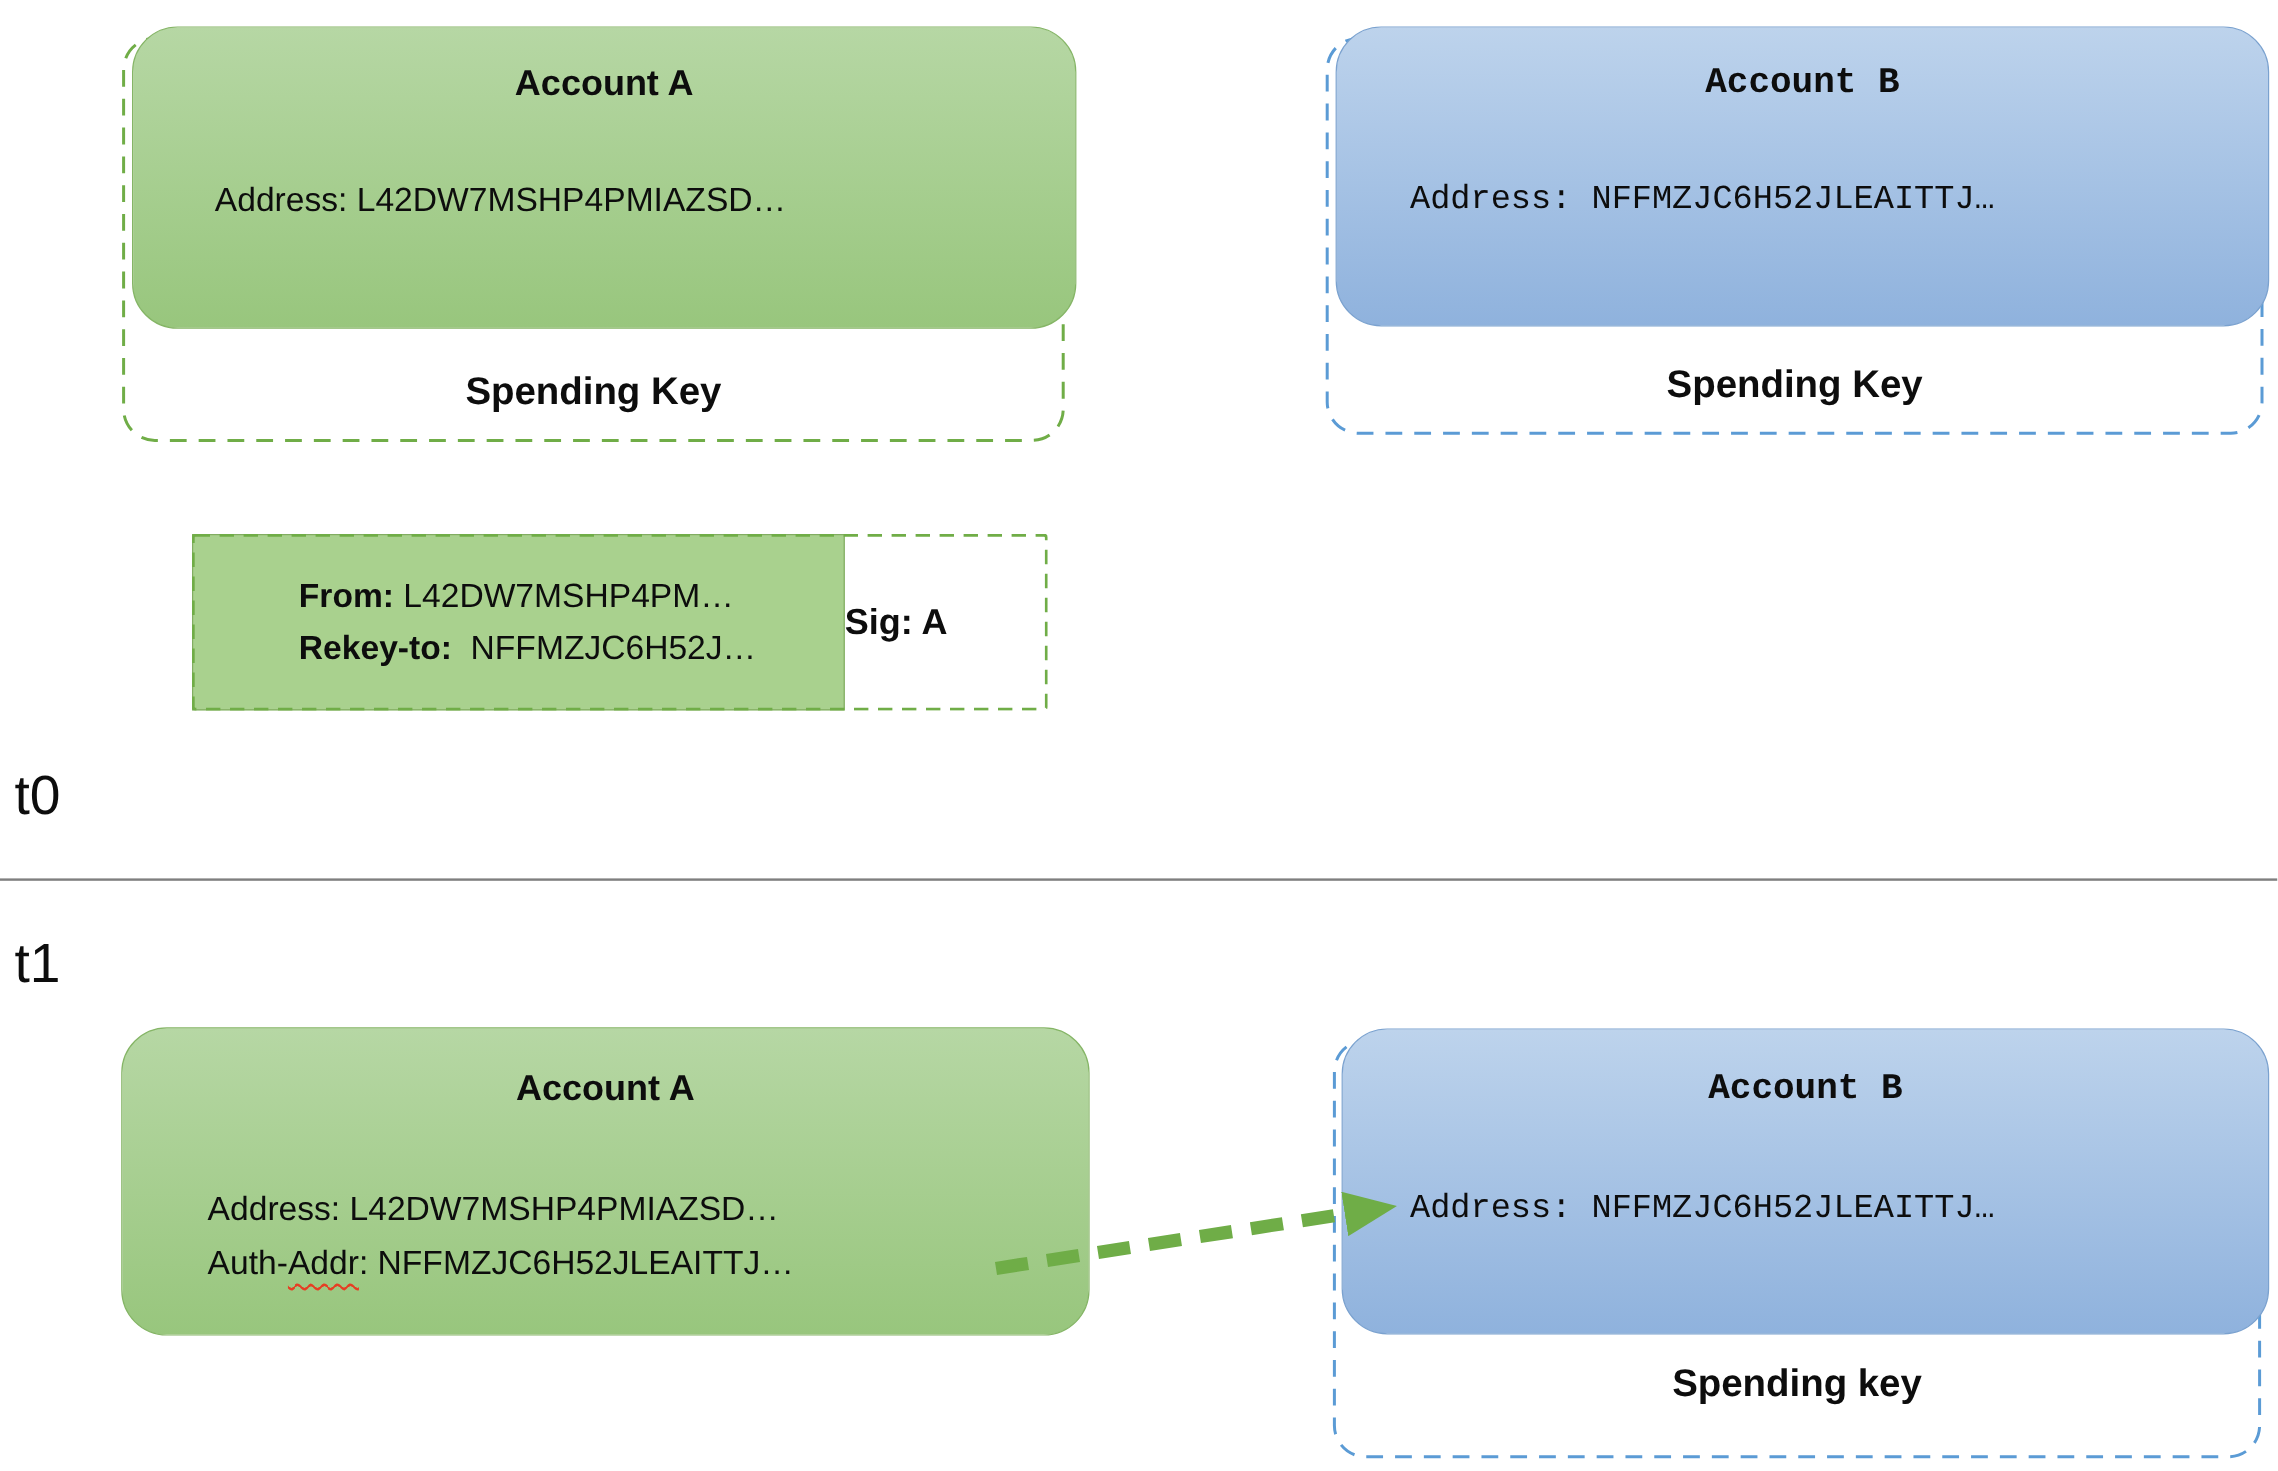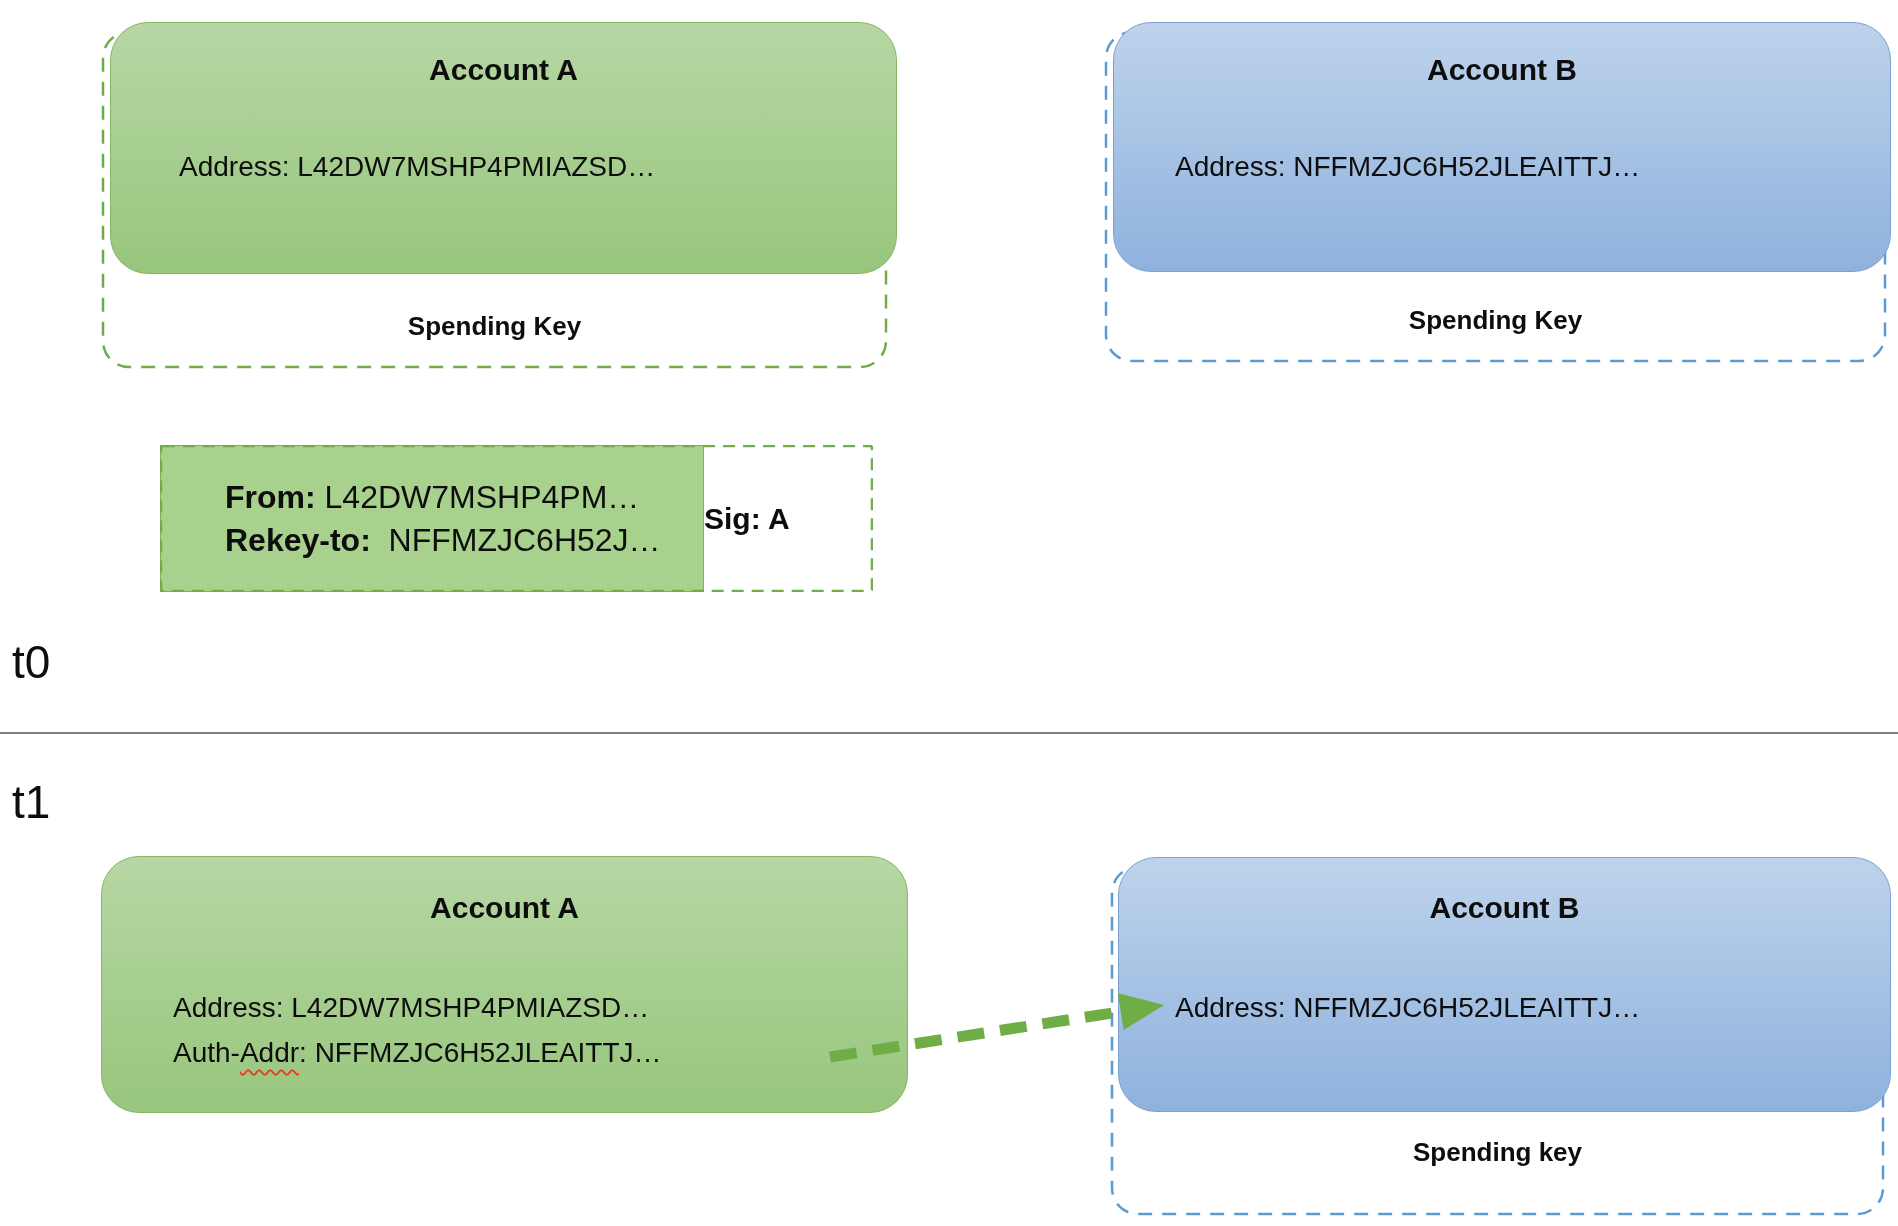--- a/index.html
+++ b/index.html
@@ -10,37 +10,37 @@
     --divider-gray:#7f7f7f; --text-black:#0d0d0d;
   }
   .canvas{position:relative;width:1898px;height:1226px;overflow:hidden;background:#fff;
           font-family:"Liberation Sans", sans-serif;color:var(--text-black);}
 
   
   .acct{position:absolute;border-radius:38px;border:1.5px solid;}
   .acct.green{background:linear-gradient(180deg,var(--green-fill-top) 0%,var(--green-fill-bottom) 100%);
               border-color:var(--green-border);}
   .acct.blue{background:linear-gradient(180deg,var(--blue-fill-top) 0%,var(--blue-fill-bottom) 100%);
-             border-color:var(--blue-border);}
+             border-color:var(--blue-border);font-family:Liberation Mono, monospace;}
   .box-title{position:absolute;left:0;right:0;text-align:center;font-size:30px;font-weight:700;line-height:34px;}
   .box-addr{position:absolute;right:10px;font-size:28px;line-height:34px;white-space:pre;}
 
   
   .keybox{position:absolute;}
   .keybox svg{position:absolute;left:0;top:0;}
   .outline-green{color:var(--green-accent);}
   .outline-blue{color:var(--blue-accent);}
-  .keylabel{position:absolute;left:0;right:0;text-align:center;font-size:26px;font-weight:700;line-height:34px;}
+  .keylabel{position:absolute;left:0;right:0;text-align:center;font-size:32px;font-weight:700;line-height:34px;}
 
   
   .tx{position:absolute;left:160px;top:445px;width:713px;height:147px;}
   .tx-green{position:absolute;left:0;top:0;bottom:0;width:544px;background:var(--tx-fill);
             border:1px solid var(--tx-border);box-sizing:border-box;
             display:flex;flex-direction:column;justify-content:center;gap:9px;padding-left:64px;}
-  .tx-line{font-size:32px;line-height:34px;white-space:pre;}
+  .tx-line{font-size:28px;line-height:34px;white-space:pre;margin-left:24px;}
   .tx-line .lbl{font-weight:700;}
   .tx-sig{position:absolute;left:544px;right:0;top:0;bottom:0;display:flex;align-items:center;justify-content:flex-start;
           font-size:30px;font-weight:700;}
   .tx-outline{position:absolute;left:0;top:0;}
 
   
   .tlabel{position:absolute;left:12px;font-size:46px;line-height:58px;font-weight:400;}
   .divider{position:absolute;left:0;top:732px;width:1898px;height:2px;background:var(--divider-gray);}
 
   

